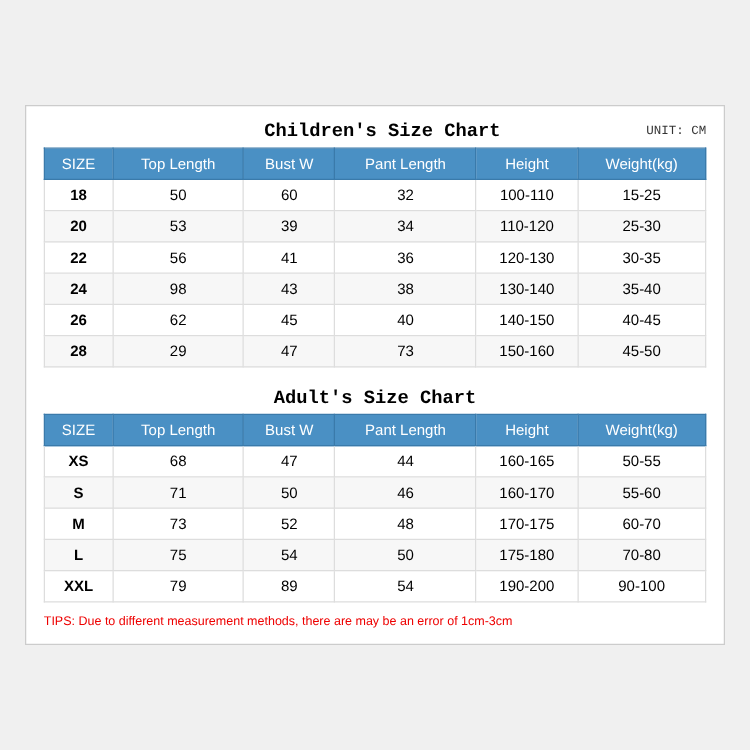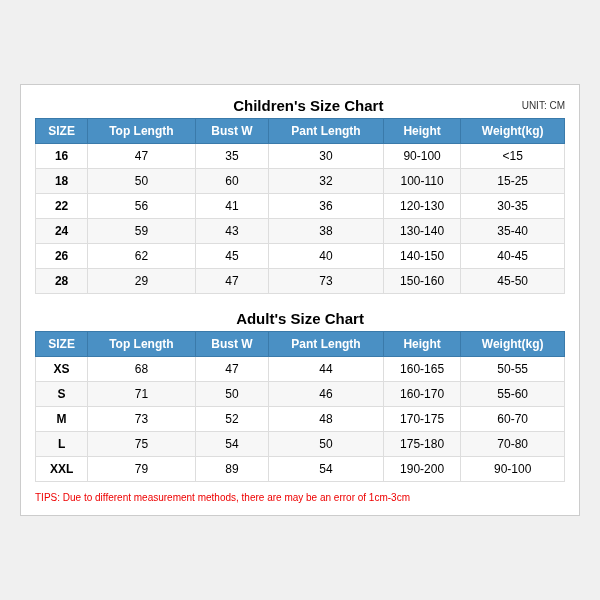--- a/index.html
+++ b/index.html
@@ -16,20 +16,21 @@
       background: #fff;
       border: 1px solid #ccc;
       width: 560px;
       padding: 12px 14px;
     }
     .section-title-row {
       display: flex;
       justify-content: center;
       align-items: center;
       margin-bottom: 4px;
+      font-family: Liberation Mono, monospace;
     }
     .section-title {
       font-size: 15px;
       font-weight: bold;
       text-align: center;
       flex: 1;
     }
     .unit-label {
       font-size: 10px;
       color: #333;
@@ -41,21 +42,21 @@
       font-size: 12px;
       margin-bottom: 10px;
     }
     thead tr {
       background: #4a90c4;
       color: #fff;
     }
     thead th {
       padding: 5px 4px;
       text-align: center;
-      font-weight: bold;
+      font-weight: normal;
       border: 1px solid #3a7aaa;
     }
     tbody tr {
       border-bottom: 1px solid #ddd;
     }
     tbody tr:nth-child(even) {
       background: #f7f7f7;
     }
     tbody td {
       padding: 5px 4px;
@@ -91,47 +92,47 @@
 
       <th>SIZE</th>
           <th>Top Length</th>
           <th>Bust W</th>
           <th>Pant Length</th>
           <th>Height</th>
           <th>Weight(kg)</th>
         </tr>
     </thead>
     <tbody id="children-body">
-    <tr>
-          <td>16</td>
-          <td>47</td>
-          <td>35</td>
-          <td>30</td>
-          <td>90-100</td>
-          <td>&lt;15</td>
-        </tr>
         <tr>
           <td>18</td>
           <td>50</td>
           <td>60</td>
           <td>32</td>
           <td>100-110</td>
           <td>15-25</td>
         </tr>
         <tr>
+          <td>20</td>
+          <td>53</td>
+          <td>39</td>
+          <td>34</td>
+          <td>110-120</td>
+          <td>25-30</td>
+        </tr>
+        <tr>
           <td>22</td>
           <td>56</td>
           <td>41</td>
           <td>36</td>
           <td>120-130</td>
           <td>30-35</td>
         </tr>
         <tr>
           <td>24</td>
-          <td>59</td>
+          <td>98</td>
           <td>43</td>
           <td>38</td>
           <td>130-140</td>
           <td>35-40</td>
         </tr>
         <tr>
           <td>26</td>
           <td>62</td>
           <td>45</td>
           <td>40</td>

